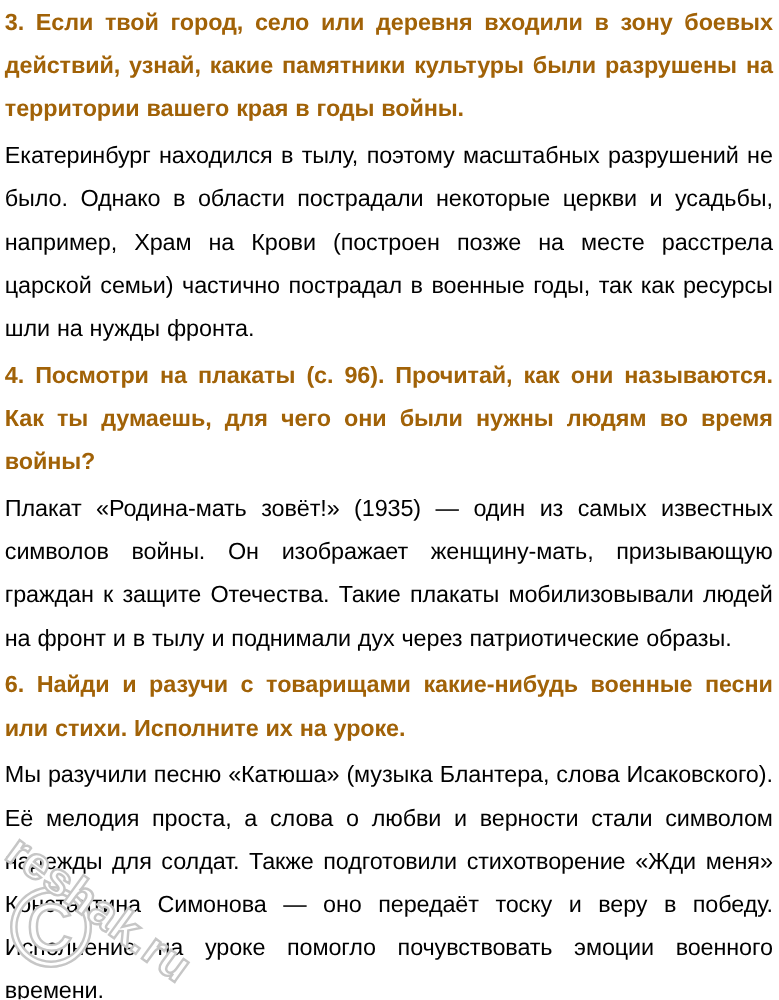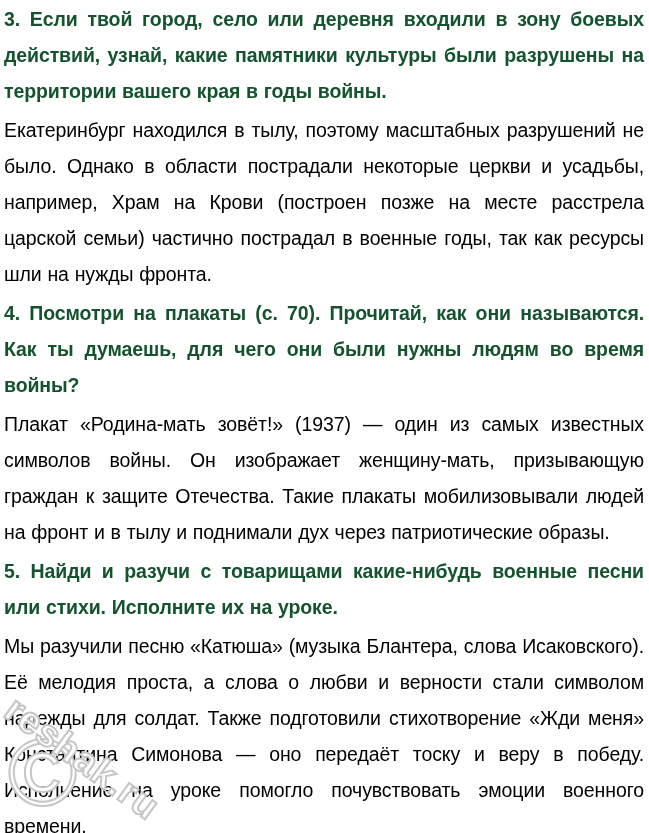--- a/index.html
+++ b/index.html
@@ -20,21 +20,21 @@
   .qa-section p {
     margin: 0 0 3px 0;
     font-size: 19.5px;
     line-height: 36px;
     text-align: justify;
     letter-spacing: -0.1px;
     word-spacing: 0.5px;
   }
   .question {
     font-weight: 700;
-    color: #14532d;
+    color: #a16207;
   }
   .answer {
     font-weight: 400;
     color: #000000;
   }
   .watermark {
     position: absolute;
     left: 0;
     top: 0;
     width: 100%;
@@ -68,26 +68,26 @@
 <body>
 
 <div class="page">
 
   <section class="qa-section">
     <p class="question">3. Если твой город, село или деревня входили в зону боевых действий, узнай, какие памятники культуры были разрушены на территории вашего края в годы войны.</p>
     <p class="answer">Екатеринбург находился в тылу, поэтому масштабных разрушений не было. Однако в области пострадали некоторые церкви и усадьбы, например, Храм на Крови (построен позже на месте расстрела царской семьи) частично пострадал в военные годы, так как ресурсы шли на нужды фронта.</p>
   </section>
 
   <section class="qa-section">
-    <p class="question">4. Посмотри на плакаты (с. 70). Прочитай, как они называются. Как ты думаешь, для чего они были нужны людям во время войны?</p>
-    <p class="answer">Плакат «Родина-мать зовёт!» (1937) — один из самых известных символов войны. Он изображает женщину-мать, призывающую граждан к защите Отечества. Такие плакаты мобилизовывали людей на фронт и в тылу и поднимали дух через патриотические образы.</p>
+    <p class="question">4. Посмотри на плакаты (с. 96). Прочитай, как они называются. Как ты думаешь, для чего они были нужны людям во время войны?</p>
+    <p class="answer">Плакат «Родина-мать зовёт!» (1935) — один из самых известных символов войны. Он изображает женщину-мать, призывающую граждан к защите Отечества. Такие плакаты мобилизовывали людей на фронт и в тылу и поднимали дух через патриотические образы.</p>
   </section>
 
   <section class="qa-section">
-    <p class="question">5. Найди и разучи с товарищами какие-нибудь военные песни или стихи. Исполните их на уроке.</p>
+    <p class="question">6. Найди и разучи с товарищами какие-нибудь военные песни или стихи. Исполните их на уроке.</p>
     <p class="answer">Мы разучили песню «Катюша» (музыка Блантера, слова Исаковского). Её мелодия проста, а слова о любви и верности стали символом надежды для солдат. Также подготовили стихотворение «Жди меня» Константина Симонова — оно передаёт тоску и веру в победу. Исполнение на уроке помогло почувствовать эмоции военного времени.</p>
   </section>
 
   <div class="watermark">
     <span class="wm-copy">©</span>
     <span class="wm-text">reshak.ru</span>
   </div>
 
 </div>
 

